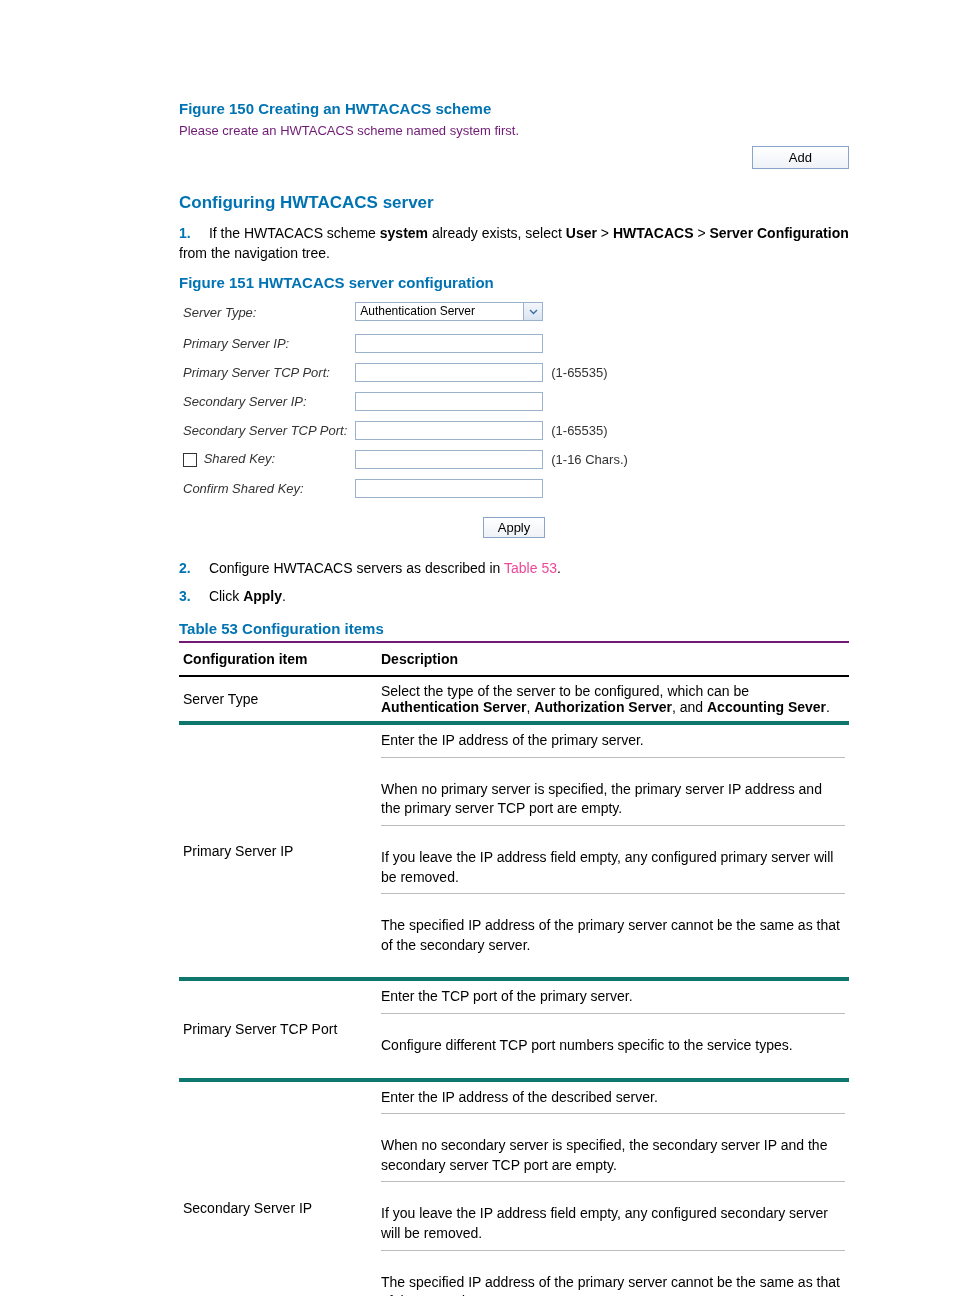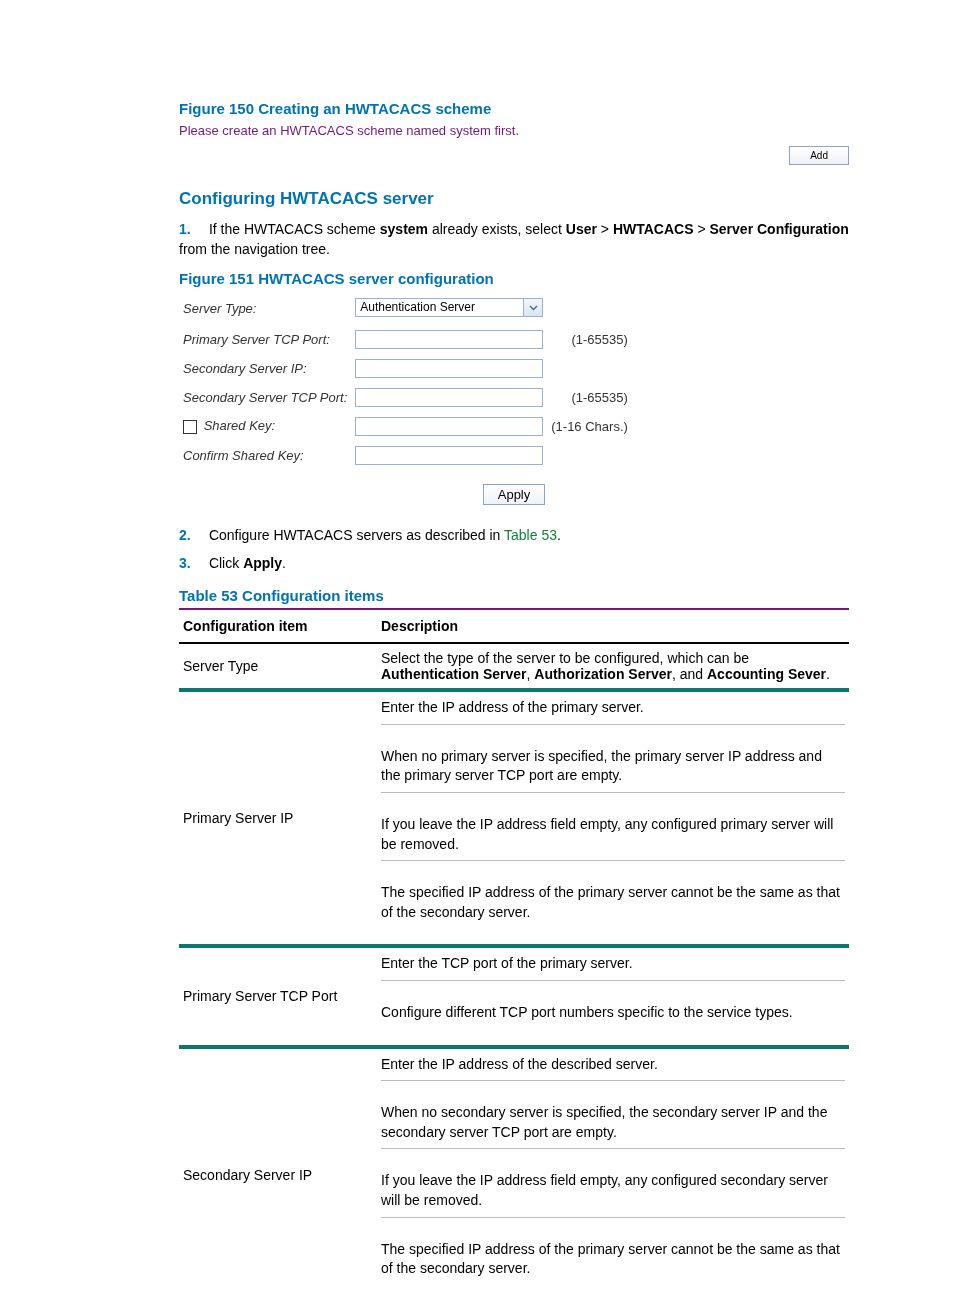--- a/index.html
+++ b/index.html
@@ -31,22 +31,22 @@
   .add-btn-wrap {
     text-align: right;
     padding-right: 0;
     margin-bottom: 20px;
   }
   .add-btn {
     display: inline-block;
     border: 1px solid #8aa5c8;
     background: linear-gradient(#ffffff,#eef2f7);
     color: #000;
-    font-size: 10px;
-    padding: 3px 20px;
+    font-size: 13px;
+    padding: 3px 36px;
     font-family: Arial, sans-serif;
   }
   .section-heading {
     color: #0073b3;
     font-weight: bold;
     font-size: 17px;
     margin: 24px 0 10px -74px;
   }
   .ol-step {
     margin: 8px 0 8px 0;
@@ -117,21 +117,20 @@
     background: linear-gradient(#f4f7fb,#d9e4f1);
     text-align: center;
   }
   .form-select-arrow svg {
     margin-top: 5px;
   }
   .form-hint {
     font-size: 13px;
     color: #333;
     padding-left: 2px;
-    text-align: right;
   }
   .checkbox {
     width: 12px;
     height: 12px;
     border: 1px solid #333;
     display: inline-block;
     vertical-align: middle;
     margin-right: 3px;
   }
   .apply-wrap {
@@ -190,21 +189,21 @@
   }
   tbody tr.last-row td {
     border-bottom: 2px solid #000;
   }
 
   .page-num {
     text-align: center;
     font-size: 14px;
   }
   .link-blue {
-    color: #15803d;
+    color: #ec4899;
   }
   .b { font-weight: bold; }
 </style>
 </head>
 <body>
 
 <div class="page">
 
   <div class="indent-block">
     <div class="fig-caption">Figure 150 Creating an HWTACACS scheme</div>
@@ -238,20 +237,27 @@
             <span class="form-select-arrow">
               <svg width="9" height="6" viewBox="0 0 9 6">
                     <path d="M1 1 L4.5 4.5 L8 1" stroke="#3a6ea5" stroke-width="1.4" fill="none"></path>
                   </svg>
             </span>
           </div>
         </td>
         <td></td>
       </tr>
       <tr>
+        <td class="form-label">Primary Server IP:</td>
+        <td>
+              <div class="form-input"></div>
+            </td>
+        <td></td>
+      </tr>
+      <tr>
         <td class="form-label">Primary Server TCP Port:</td>
         <td>
               <div class="form-input"></div>
             </td>
         <td class="form-hint">(1-65535)</td>
       </tr>
       <tr>
         <td class="form-label">Secondary Server IP:</td>
         <td>
               <div class="form-input"></div>

